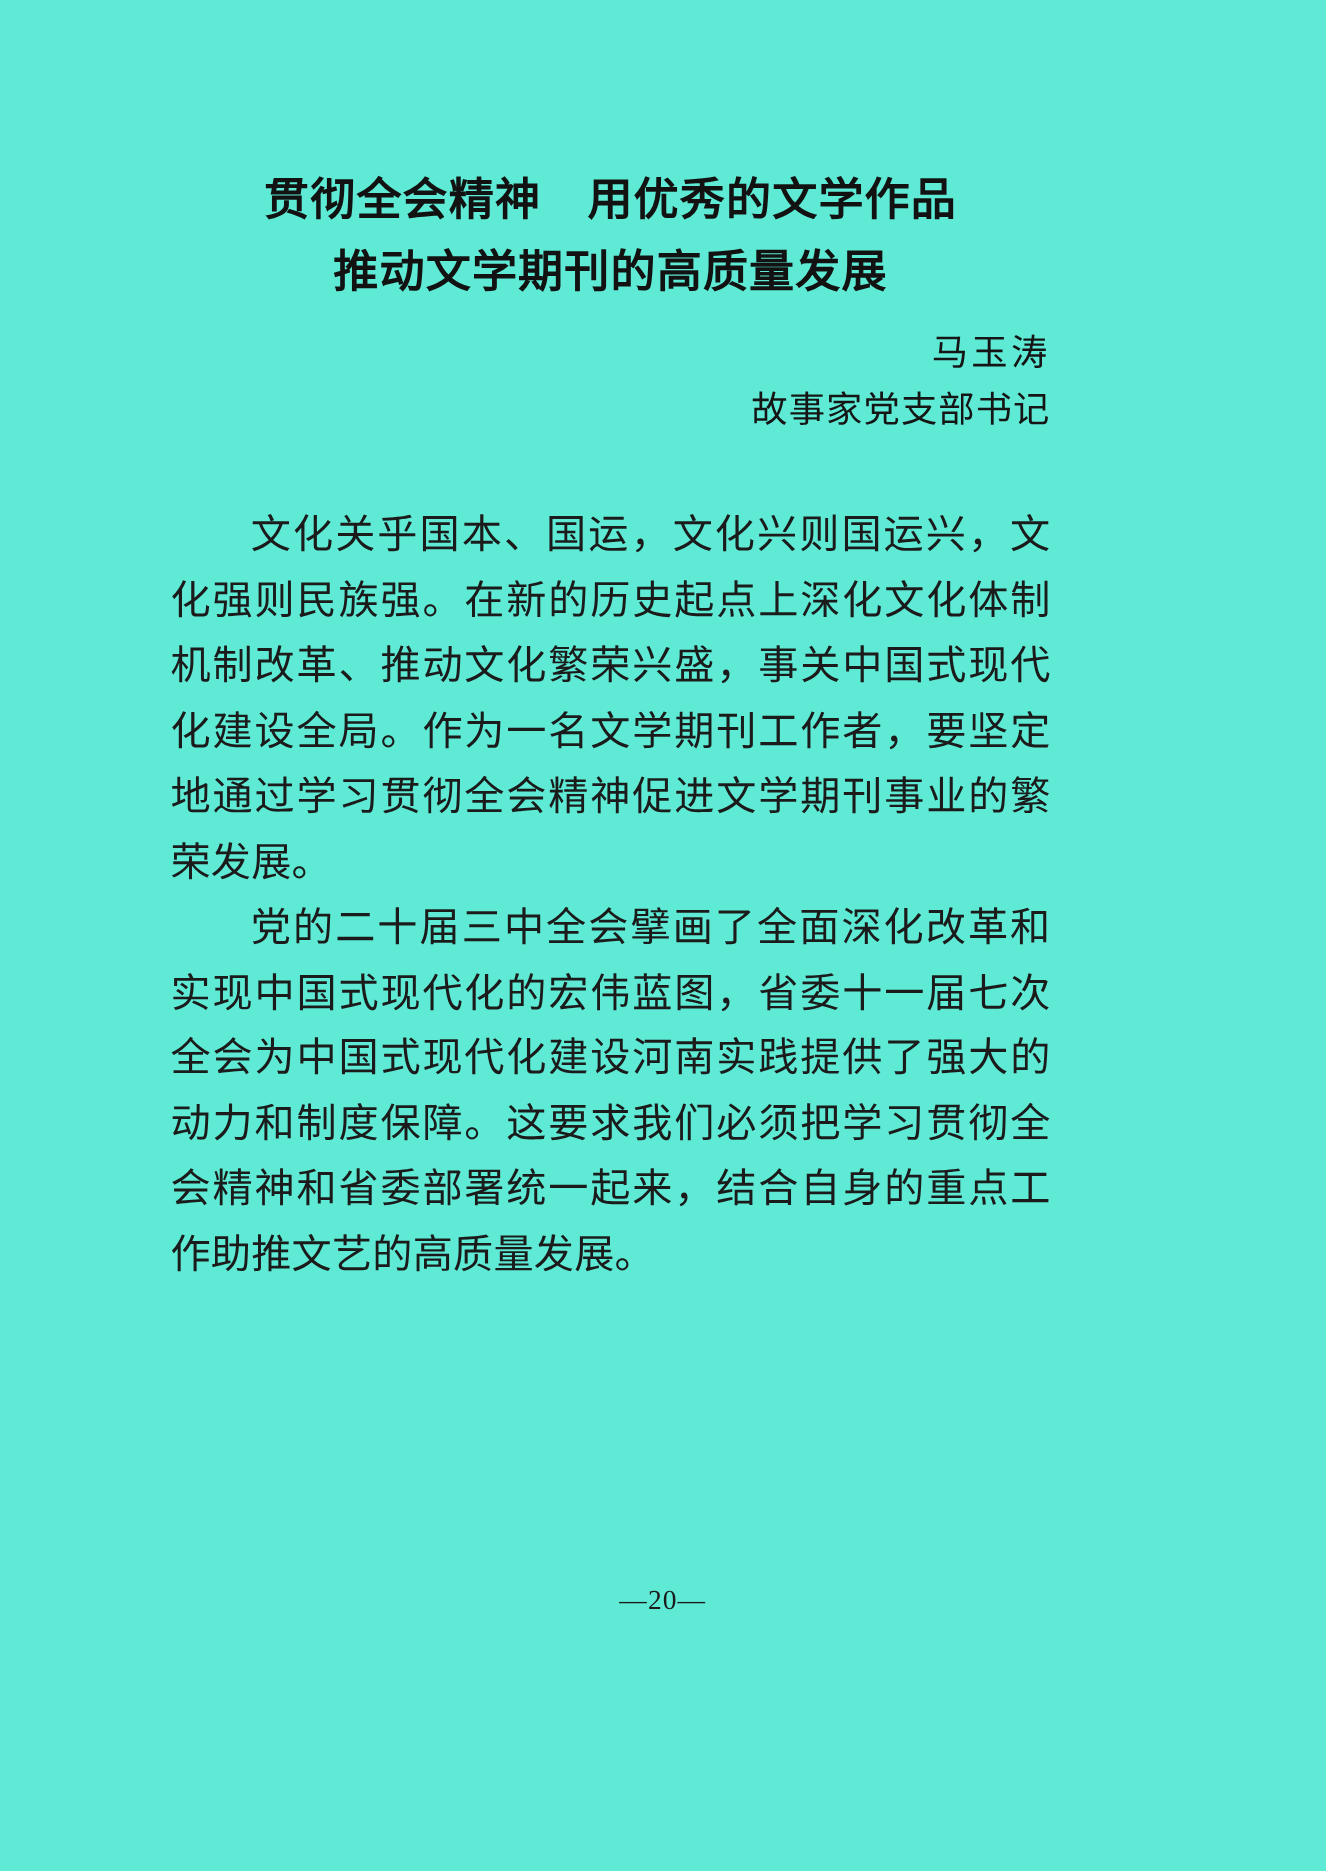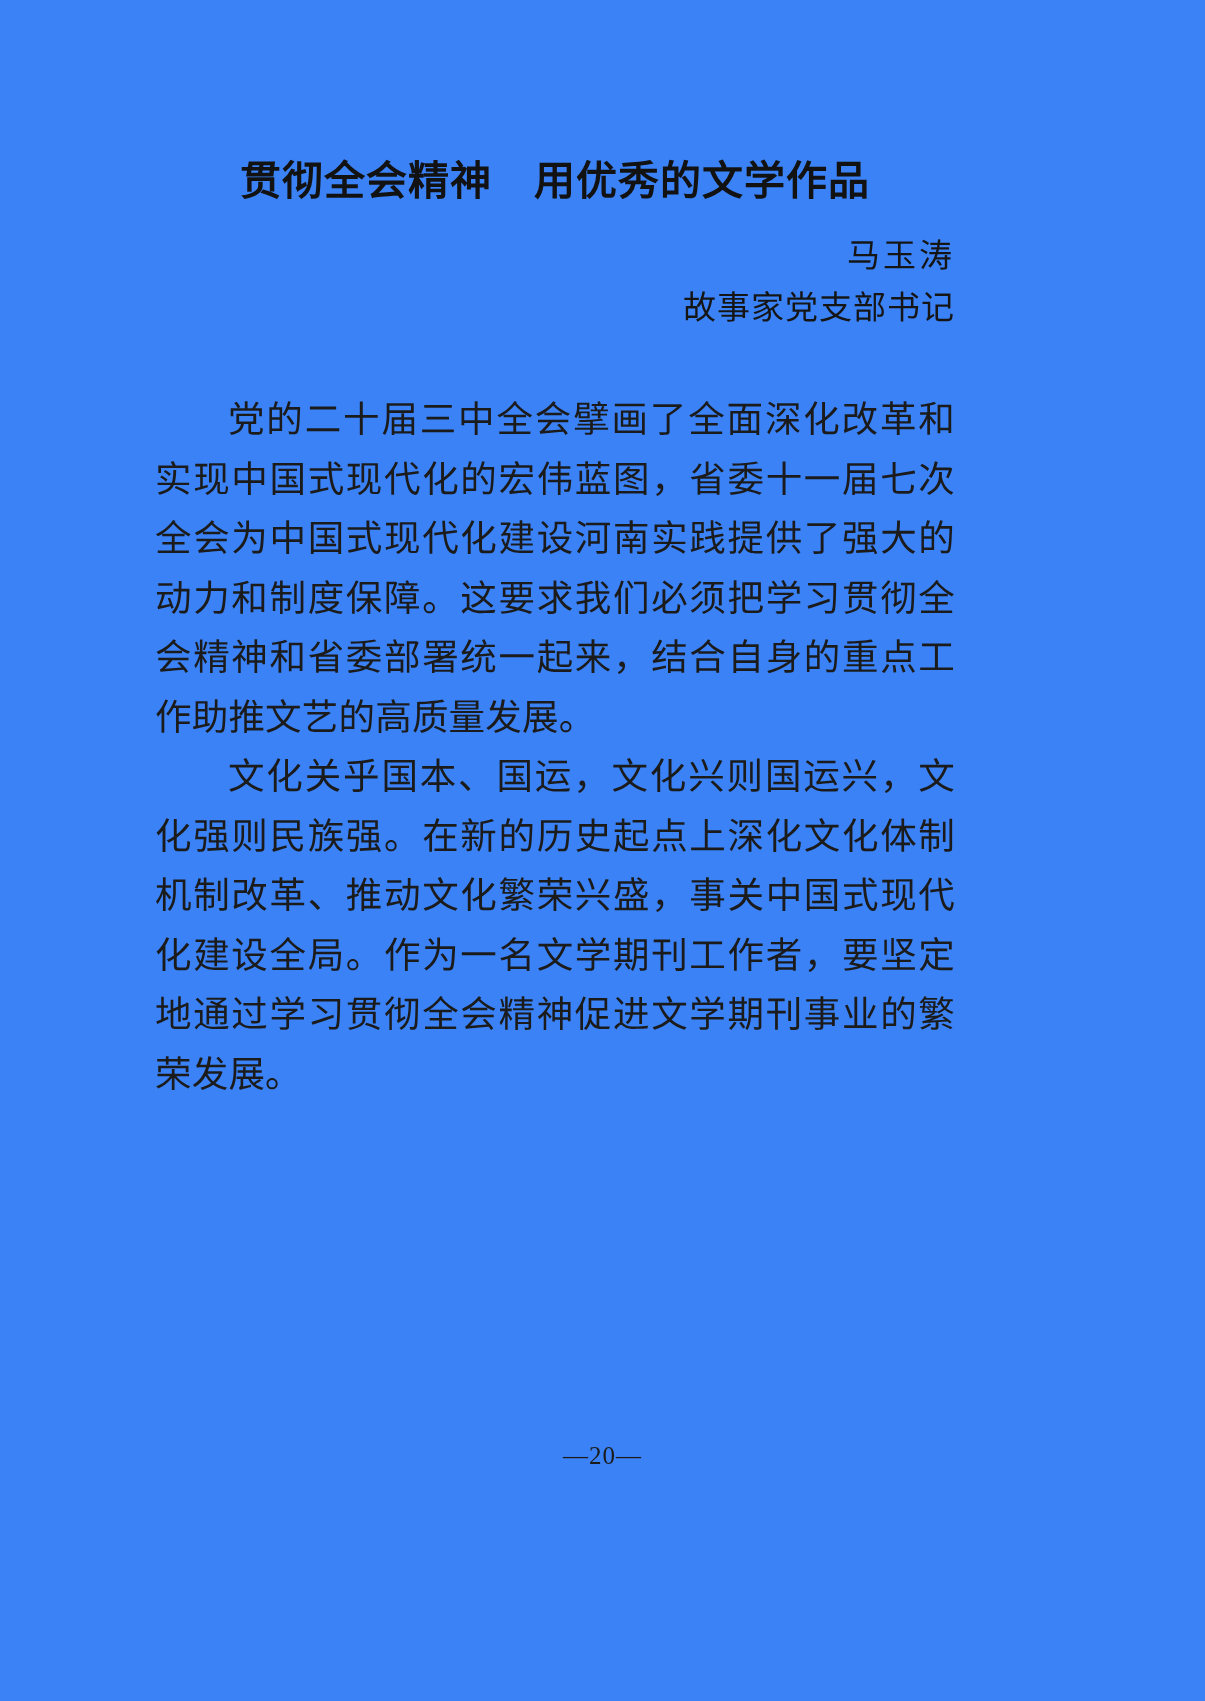--- a/index.html
+++ b/index.html
@@ -13,21 +13,21 @@
     height: 1701px;
     position: relative;
     font-family: "Liberation Serif", "DejaVu Serif", serif;
     color: #171717;
     overflow: hidden;
   }
 
   .page {
     position: absolute;
     inset: 0;
-    background: #3b82f6;
+    background: #5eead4;
   }
 
   
   .content {
     position: absolute;
     left: 155px;
     top: 0;
     width: 800px;
   }
 
@@ -96,30 +96,31 @@
 </style>
 </head>
 <body>
 
 <div class="page">
 
   <div class="content">
 
     <div class="title-block">
       <div class="title-line">贯彻全会精神　用优秀的文学作品</div>
+      <div class="title-line">推动文学期刊的高质量发展</div>
     </div>
 
     <div class="byline-block">
       <div class="author-name">马玉涛</div>
       <div class="author-affil">故事家党支部书记</div>
     </div>
 
     <div class="body-block">
+      <p class="para">文化关乎国本、国运，文化兴则国运兴，文化强则民族强。在新的历史起点上深化文化体制机制改革、推动文化繁荣兴盛，事关中国式现代化建设全局。作为一名文学期刊工作者，要坚定地通过学习贯彻全会精神促进文学期刊事业的繁荣发展。</p>
       <p class="para">党的二十届三中全会擘画了全面深化改革和实现中国式现代化的宏伟蓝图，省委十一届七次全会为中国式现代化建设河南实践提供了强大的动力和制度保障。这要求我们必须把学习贯彻全会精神和省委部署统一起来，结合自身的重点工作助推文艺的高质量发展。</p>
-      <p class="para">文化关乎国本、国运，文化兴则国运兴，文化强则民族强。在新的历史起点上深化文化体制机制改革、推动文化繁荣兴盛，事关中国式现代化建设全局。作为一名文学期刊工作者，要坚定地通过学习贯彻全会精神促进文学期刊事业的繁荣发展。</p>
     </div>
 
   </div>
 
   <div class="footer">
     <span class="page-number">—20—</span>
   </div>
 
 </div>
 

